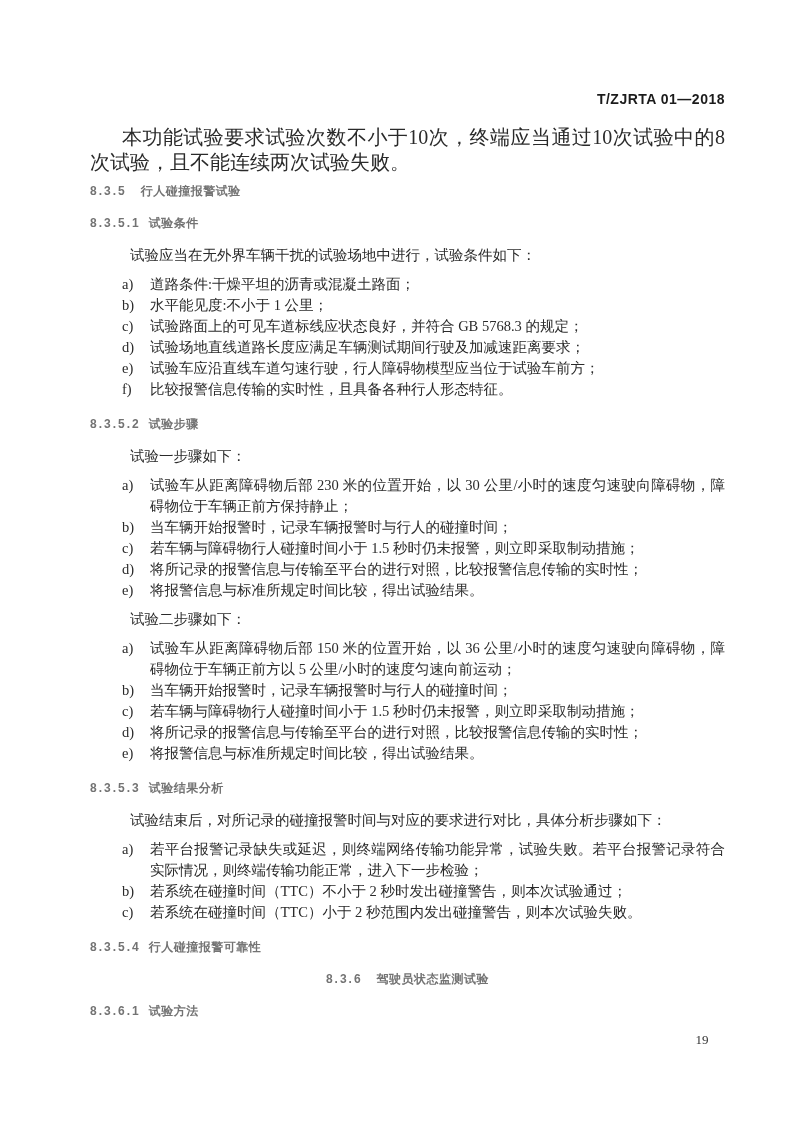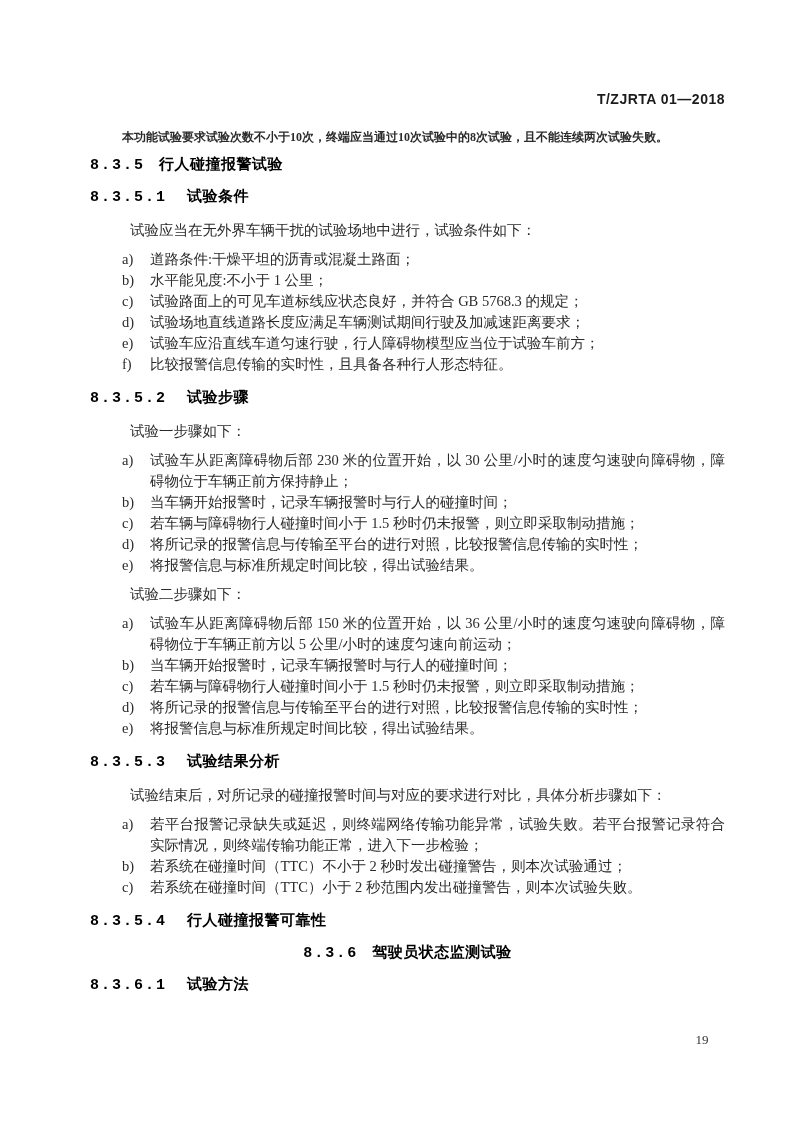--- a/index.html
+++ b/index.html
@@ -29,47 +29,46 @@
     text-align: right;
     font-family: "Liberation Sans", "DejaVu Sans", sans-serif;
     font-weight: bold;
     font-size: 14px;
     line-height: 15px;
     letter-spacing: 0.5px;
     color: #1b1b1b;
   }
   
   .para {
-    font-size: 12px;
+    font-size: 20px;
     line-height: 25px;
     text-indent: 32px;
     margin: 18px 0 0 0;
     text-align: justify;
-    font-weight: bold;
   }
   .para-tight {
     font-size: 14.5px;
     line-height: 22px;
     text-indent: 32px;
     margin: 0;
     text-align: justify;
   }
   
   .h2, .h3 {
-    font-family: Liberation Mono, monospace;
+    font-family: Liberation Sans, sans-serif;
     font-weight: bold;
-    font-size: 15px;
+    font-size: 12px;
     line-height: 16px;
-    color: #000000;
+    color: #737373;
     margin: 10px 0 14px 0;
   }
   .h2 { margin-top: 8px; }
   .h3 { margin-top: 16px; }
   .h2 .sec-num { letter-spacing: 2px; margin-right: 14px; }
-  .h3 .sec-num { letter-spacing: 2px; margin-right: 20px; }
+  .h3 .sec-num { letter-spacing: 2px; margin-right: 8px; }
   .sec-title { letter-spacing: 0.5px; }
   
   .list-intro {
     font-size: 14.5px;
     line-height: 21px;
     text-indent: 32px;
     margin: 8px;
   }
   
   .olist { margin: 0; padding: 0 0 0 32px; }

